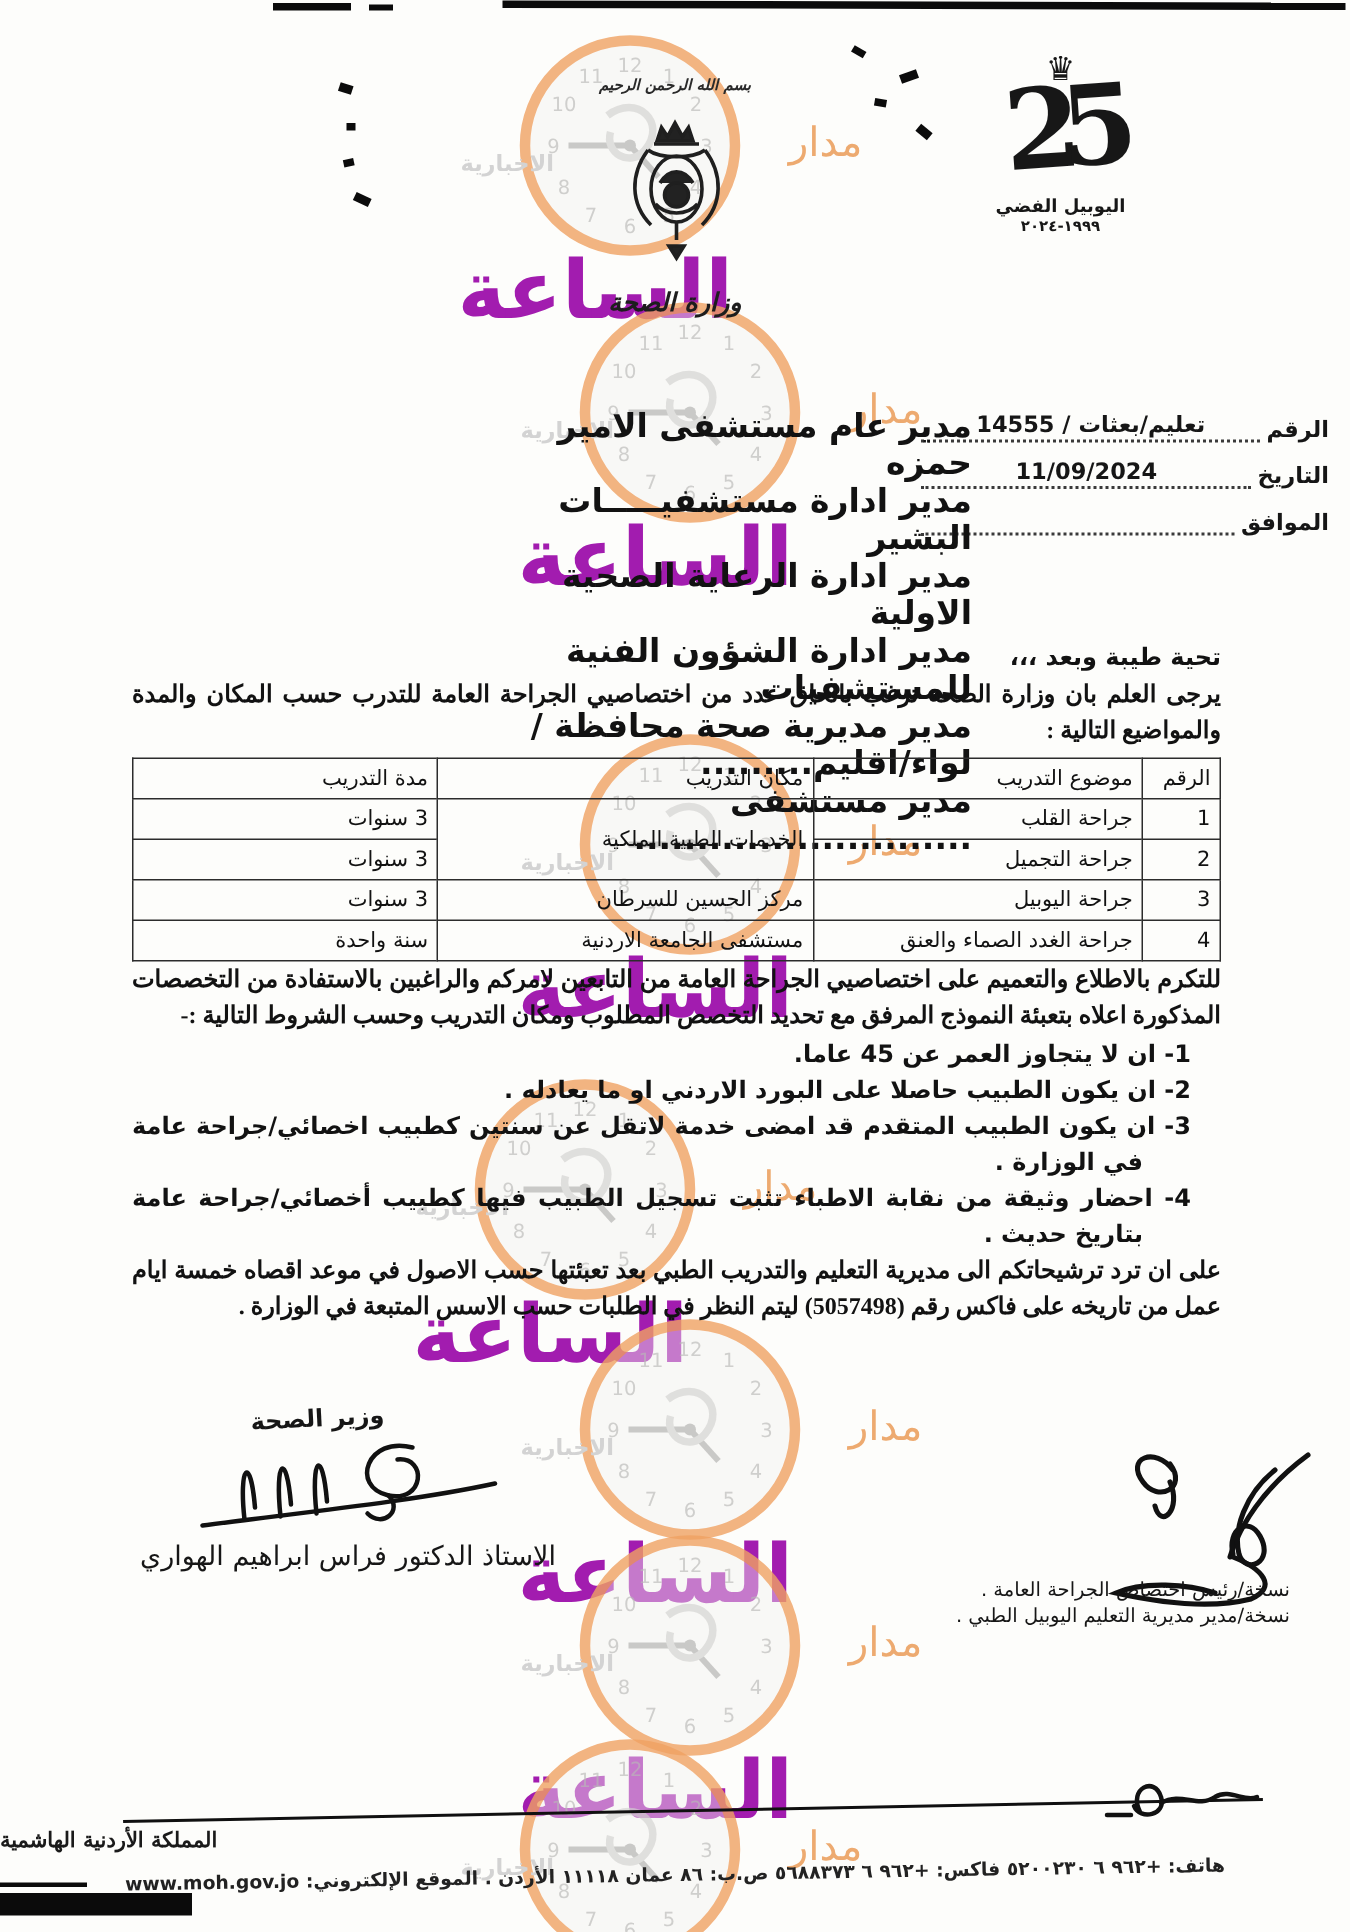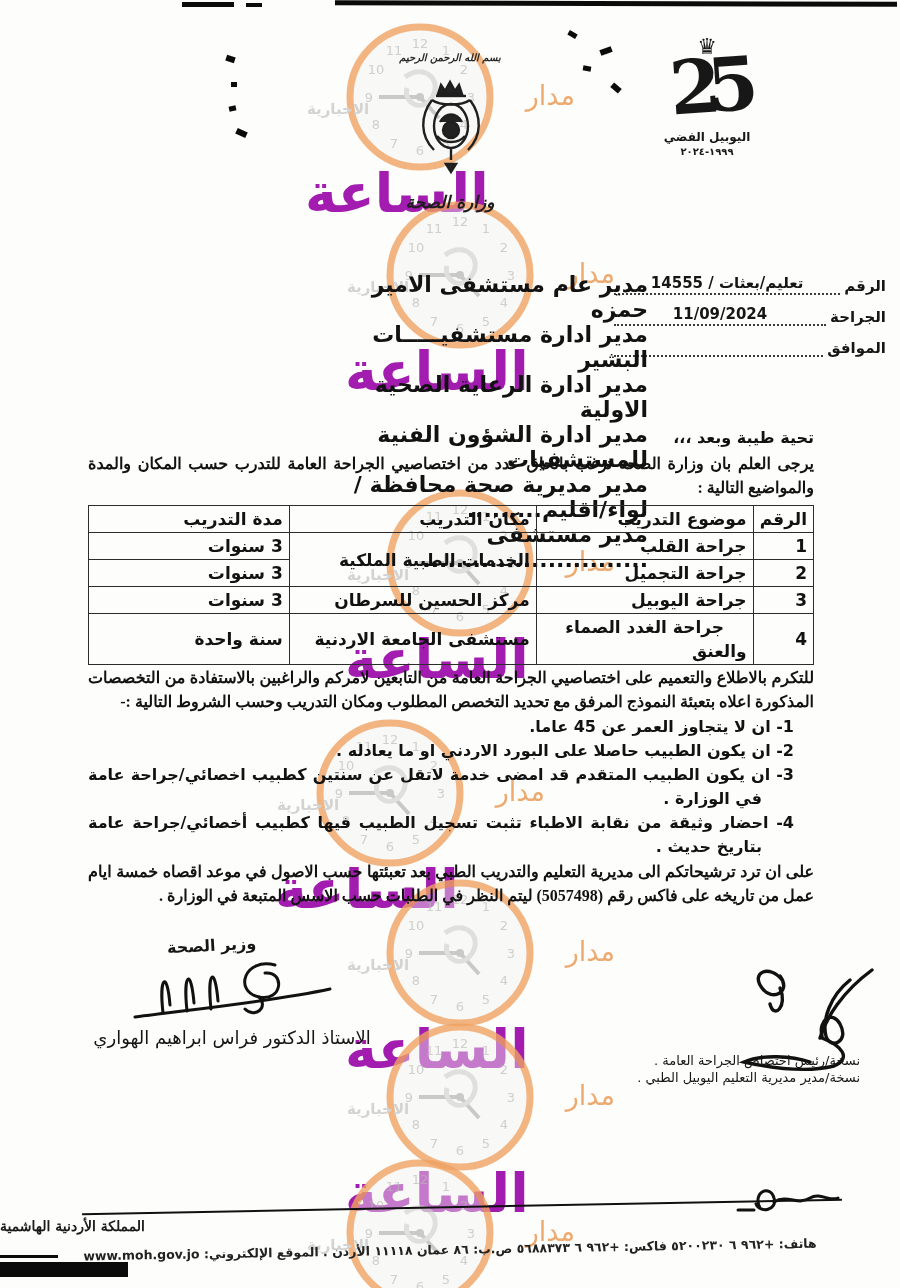--- a/index.html
+++ b/index.html
@@ -30,21 +30,21 @@
   .ref-row{display:flex;align-items:flex-end;margin-bottom:10px;}
   .ref-label{white-space:nowrap;padding-left:4px;}
   .ref-fill{flex:1;border-bottom:2px dotted #3a3a3a;text-align:center;min-height:19px;line-height:19px;}
   
   .recipients{position:absolute;top:272px;right:252px;width:336px;text-align:right;font-size:22px;font-weight:bold;line-height:25px;color:#121212;}
   
   .docbody{position:absolute;top:426px;left:88px;width:726px;font-size:16px;font-weight:bold;line-height:24px;color:#121212;text-align:justify;text-align-last:right;}
   .greeting{margin:0 0 2px 0;}
   .para{margin:0;font-family:Liberation Serif, serif;}
   table.train{border-collapse:collapse;width:100%;margin:5px 0 1px 0;}
-  table.train td,table.train th{border:1.6px solid #2c2c2c;font-size:17px;font-weight:bold;padding:1px 6px;height:23px;text-align:center;}
+  table.train td,table.train th{border:1.6px solid #2c2c2c;font-size:14px;font-weight:normal;padding:1px 6px;height:23px;text-align:center;}
   table.train th{height:24px;}
   td.cell-subject{text-align:right;}
   td.cell-num{width:38px;text-align:right;padding-right:4px;}
   col.c-num{width:40px;} col.c-subject{width:216px;} col.c-place{width:246px;} col.c-duration{width:200px;}
   .conds{margin:1px 20px 1px 0;}
   .cond{padding-right:32px;text-indent:-32px;margin:0;}
   .salutation{text-align:center;text-align-last:center;margin-top:2px;}
   
   .sigblock{position:absolute;top:936px;left:92px;width:280px;text-align:center;}
   .sig-title{font-size:16px;font-weight:bold;transform:rotate(-3deg);display:inline-block;margin-right:40px;}
@@ -185,21 +185,21 @@
     <span class="jub-title">اليوبيل الفضي</span>
     <span class="jub-years">١٩٩٩-٢٠٢٤</span>
   </div>
 
   <div class="refblock">
     <div class="ref-row">
       <span class="ref-label">الرقم</span>
       <span class="ref-fill">تعليم/بعثات / 14555</span>
     </div>
     <div class="ref-row">
-      <span class="ref-label">الجراحة</span>
+      <span class="ref-label">التاريخ</span>
       <span class="ref-fill">11/09/2024</span>
     </div>
     <div class="ref-row">
       <span class="ref-label">الموافق</span>
       <span class="ref-fill"></span>
     </div>
   </div>
 
   <div class="recipients">
     <div>مدير عام مستشفى الامير حمزه</div>

